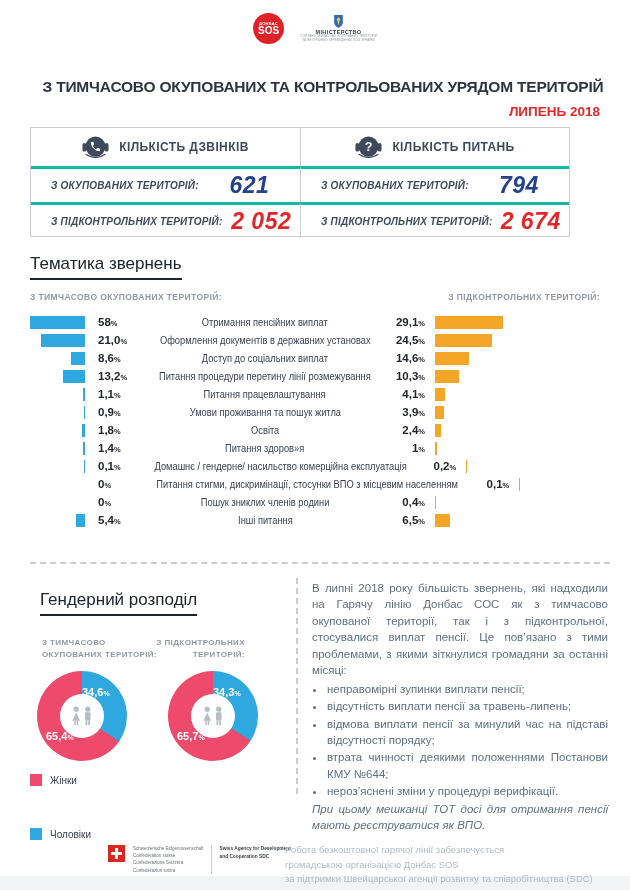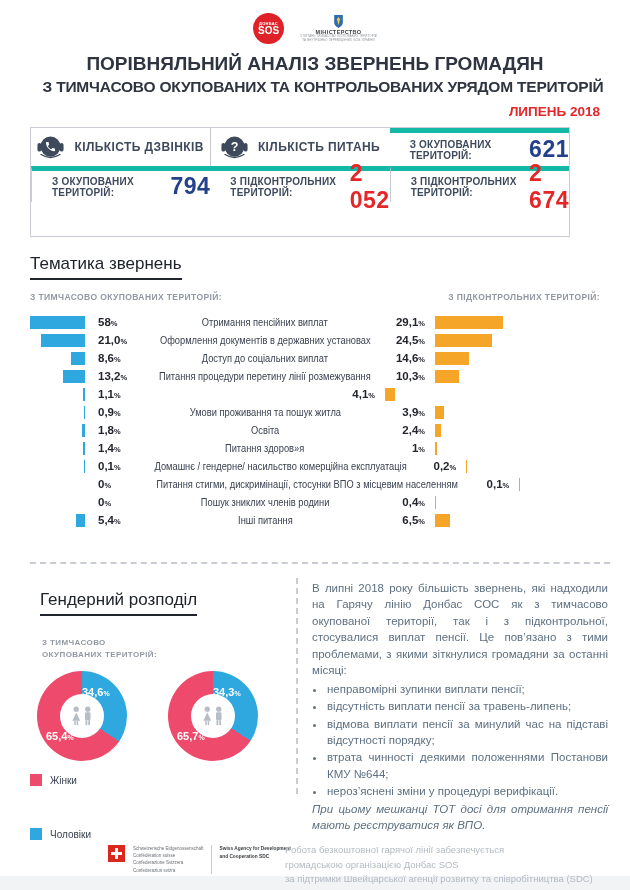--- a/index.html
+++ b/index.html
@@ -13,24 +13,24 @@
   .sos-circle .b{font-size:10px;font-weight:bold;}
   .ministry{display:flex;flex-direction:column;align-items:center;line-height:1.15;}
   .ministry .m-title{font-size:5.5px;font-weight:bold;color:#3A3F46;letter-spacing:.4px;margin-top:1px;}
   .ministry .m-sub{font-size:2.8px;color:#8A8F96;letter-spacing:.2px;}
   .title1{position:absolute;top:53px;left:0;width:630px;text-align:center;font-size:19px;font-weight:bold;color:#2E3440;white-space:nowrap;}
   .title2{position:absolute;top:78px;left:8px;width:630px;text-align:center;font-size:15.5px;font-weight:bold;color:#2E3440;letter-spacing:-0.2px;white-space:nowrap;}
   .period{position:absolute;top:104px;right:30px;font-size:13.5px;font-weight:bold;color:#E52628;}
 
   
   .stats{position:absolute;top:127px;left:30px;width:540px;height:110px;display:grid;
-         grid-template-columns:1fr 1fr 1fr;grid-template-rows:38px 36px 36px;border:1px solid #C9CDD3;box-sizing:border-box;}
+         grid-template-columns:1fr 1fr;grid-template-rows:38px 36px 36px;border:1px solid #C9CDD3;box-sizing:border-box;}
   .cell{display:flex;align-items:center;box-sizing:border-box;}
   .cell.rt{border-left:1px solid #C9CDD3;}
-  .cell.bt{border-top:5px solid #14b8a6;}
+  .cell.bt{border-top:3px solid #14b8a6;font-style:italic;}
   .hcell{justify-content:center;gap:10px;}
   .hcell .h-label{font-size:12px;font-weight:bold;color:#3E4A5C;letter-spacing:.4px;}
   .dcell{padding-left:20px;}
   .d-label{font-size:10px;font-weight:bold;color:#3E4A5C;letter-spacing:.2px;}
   .d-wrap{flex:1;display:flex;justify-content:center;}
   .d-val{font-size:23px;font-weight:bold;letter-spacing:.5px;}
   .d-val.blue{color:#24418C;}
   .d-val.red{color:#E52628;}
 
   
@@ -104,21 +104,20 @@
       <svg viewBox="0 0 10 12" width="11" height="13">
         <path d="M1 0 H9 V7 Q9 10 5 12 Q1 10 1 7 Z" fill="#2E6DB4"></path>
         <path d="M5 1.5 L6.4 4 L5 9.5 L3.6 4 Z" fill="#F2C94C"></path>
       </svg>
       <span class="m-title">МІНІСТЕРСТВО</span>
       <span class="m-sub">З ПИТАНЬ ТИМЧАСОВО ОКУПОВАНИХ ТЕРИТОРІЙ</span>
       <span class="m-sub">ТА ВНУТРІШНЬО ПЕРЕМІЩЕНИХ ОСІБ УКРАЇНИ</span>
     </div>
   </div>
 
-  <div class="title1">ПОРІВНЯЛЬНИЙ АНАЛІЗ ЗВЕРНЕНЬ ГРОМАДЯН</div>
   <div class="title2">З ТИМЧАСОВО ОКУПОВАНИХ ТА КОНТРОЛЬОВАНИХ УРЯДОМ ТЕРИТОРІЙ</div>
   <div class="period">ЛИПЕНЬ 2018</div>
 
   <div class="stats">
     <div class="cell hcell">
       <svg viewBox="0 0 30 30" width="27" height="27">
         <rect x="0.5" y="10" width="4.2" height="9.5" rx="2.1" fill="#3E4A5C"></rect>
         <rect x="25.3" y="10" width="4.2" height="9.5" rx="2.1" fill="#3E4A5C"></rect>
         <path d="M4 22.5 q11 7 22 0" stroke="#3E4A5C" stroke-width="1.6" fill="none"></path>
         <circle cx="15" cy="14" r="11.2" fill="#3E4A5C"></circle>
@@ -217,20 +216,23 @@
       <div class="valR"><span>10,3</span><span class="pct">%</span></div>
       <div>
           <div class="barR" style="width: 24.0687px;"></div>
         </div>
     </div>
     <div class="trow">
       <div class="bcellL">
           <div class="barL" style="width: 1.80513px;"></div>
         </div>
       <div class="valL"><span>1,1</span><span class="pct">%</span></div>
+      <div class="lbl">
+          <span>Питання працевлаштування</span>
+        </div>
       <div class="valR"><span>4,1</span><span class="pct">%</span></div>
       <div>
           <div class="barR" style="width: 9.58076px;"></div>
         </div>
     </div>
     <div class="trow">
       <div class="bcellL">
           <div class="barL" style="width: 1.47692px;"></div>
         </div>
       <div class="valL"><span>0,9</span><span class="pct">%</span></div>
@@ -322,20 +324,24 @@
     </div>
   </div>
 
   <div class="hdash"></div>
   <div class="vdash"></div>
 
   <div class="gender-heading sec-heading">Гендерний розподіл</div>
   <div class="cap gcap-l">
     <div>З ТИМЧАСОВО</div>
     <div>ОКУПОВАНИХ ТЕРИТОРІЙ:</div>
+  </div>
+  <div class="cap gcap-r">
+    <div>З ПІДКОНТРОЛЬНИХ</div>
+    <div>ТЕРИТОРІЙ:</div>
   </div>
 
   <div class="donut donut1" style="background: conic-gradient(rgb(47, 168, 223) 0deg, rgb(47, 168, 223) 34.6%, rgb(238, 74, 107) 34.6%, rgb(238, 74, 107) 100%);">
     <span class="dv dv-men"><span>34,6</span><span class="pct2">%</span></span>
     <span class="dv dv-women"><span>65,4</span><span class="pct2">%</span></span>
     <div class="hole">
       <svg viewBox="0 0 26 17" width="30" height="20" fill="#B7BDC5">
         <circle cx="8" cy="2.6" r="2.3"></circle>
           <path d="M8 5.4 L4.6 12.6 H11.4 Z"></path>
           <rect x="6.3" y="12.6" width="1.3" height="3.8"></rect>

